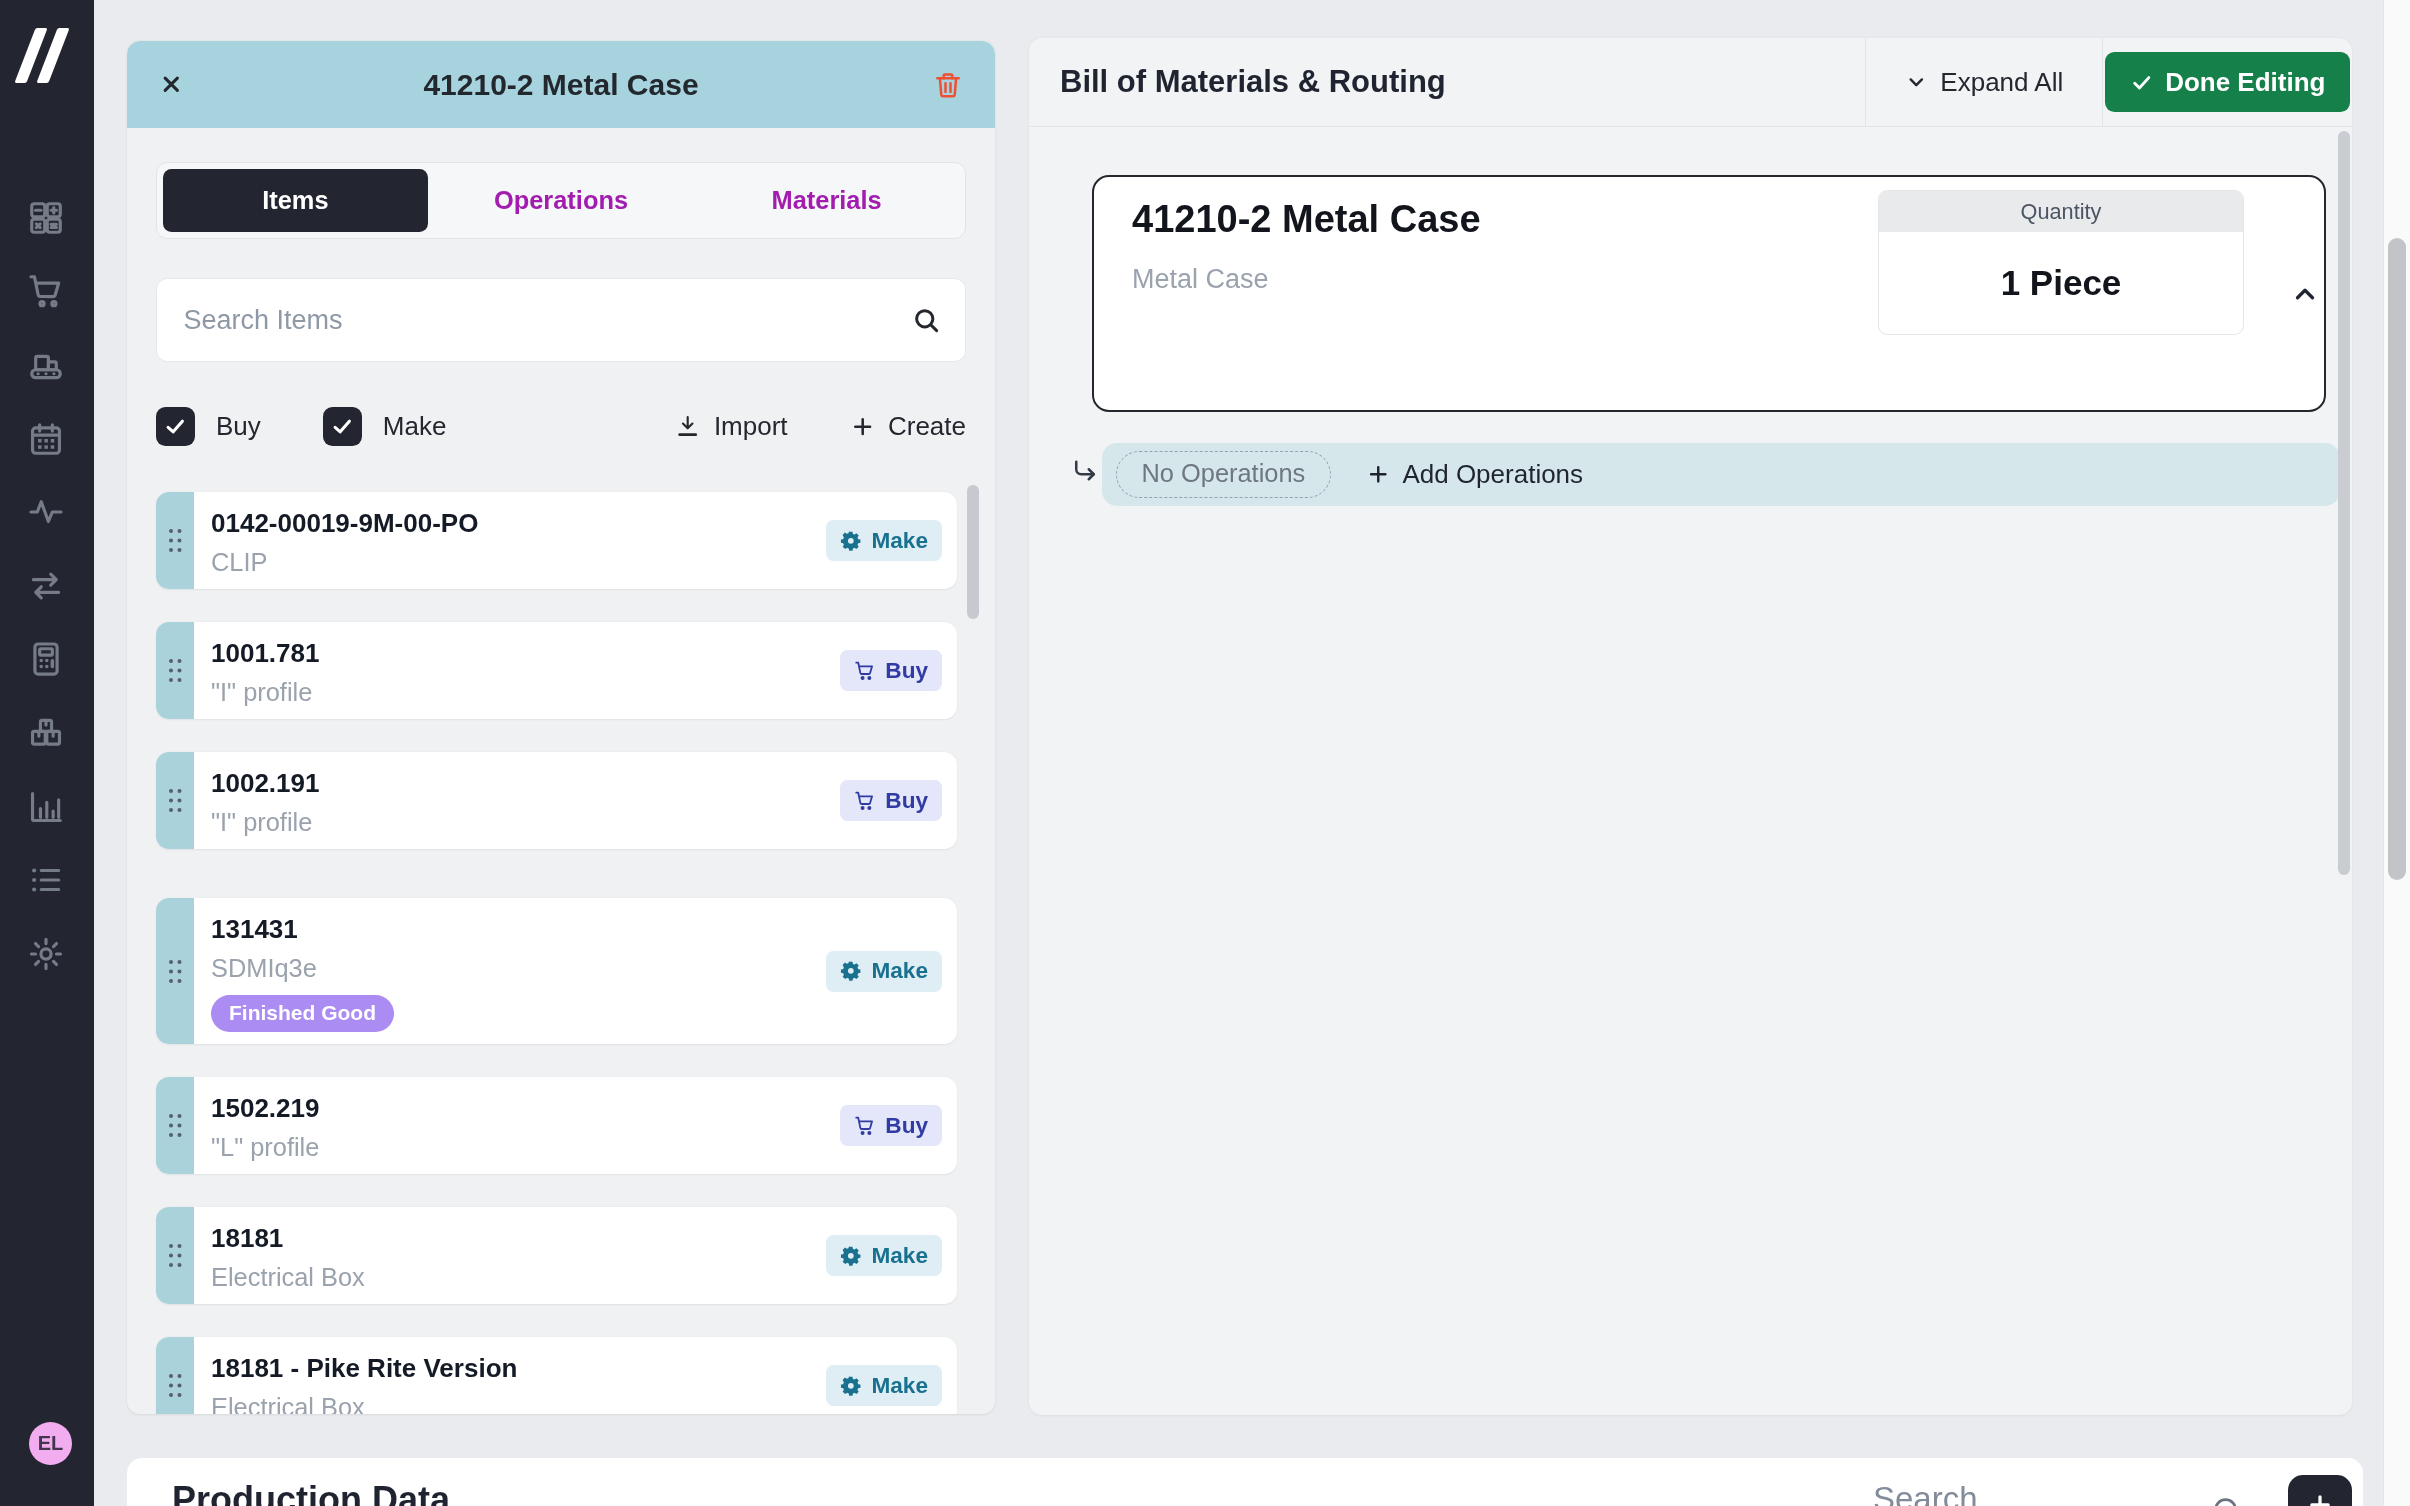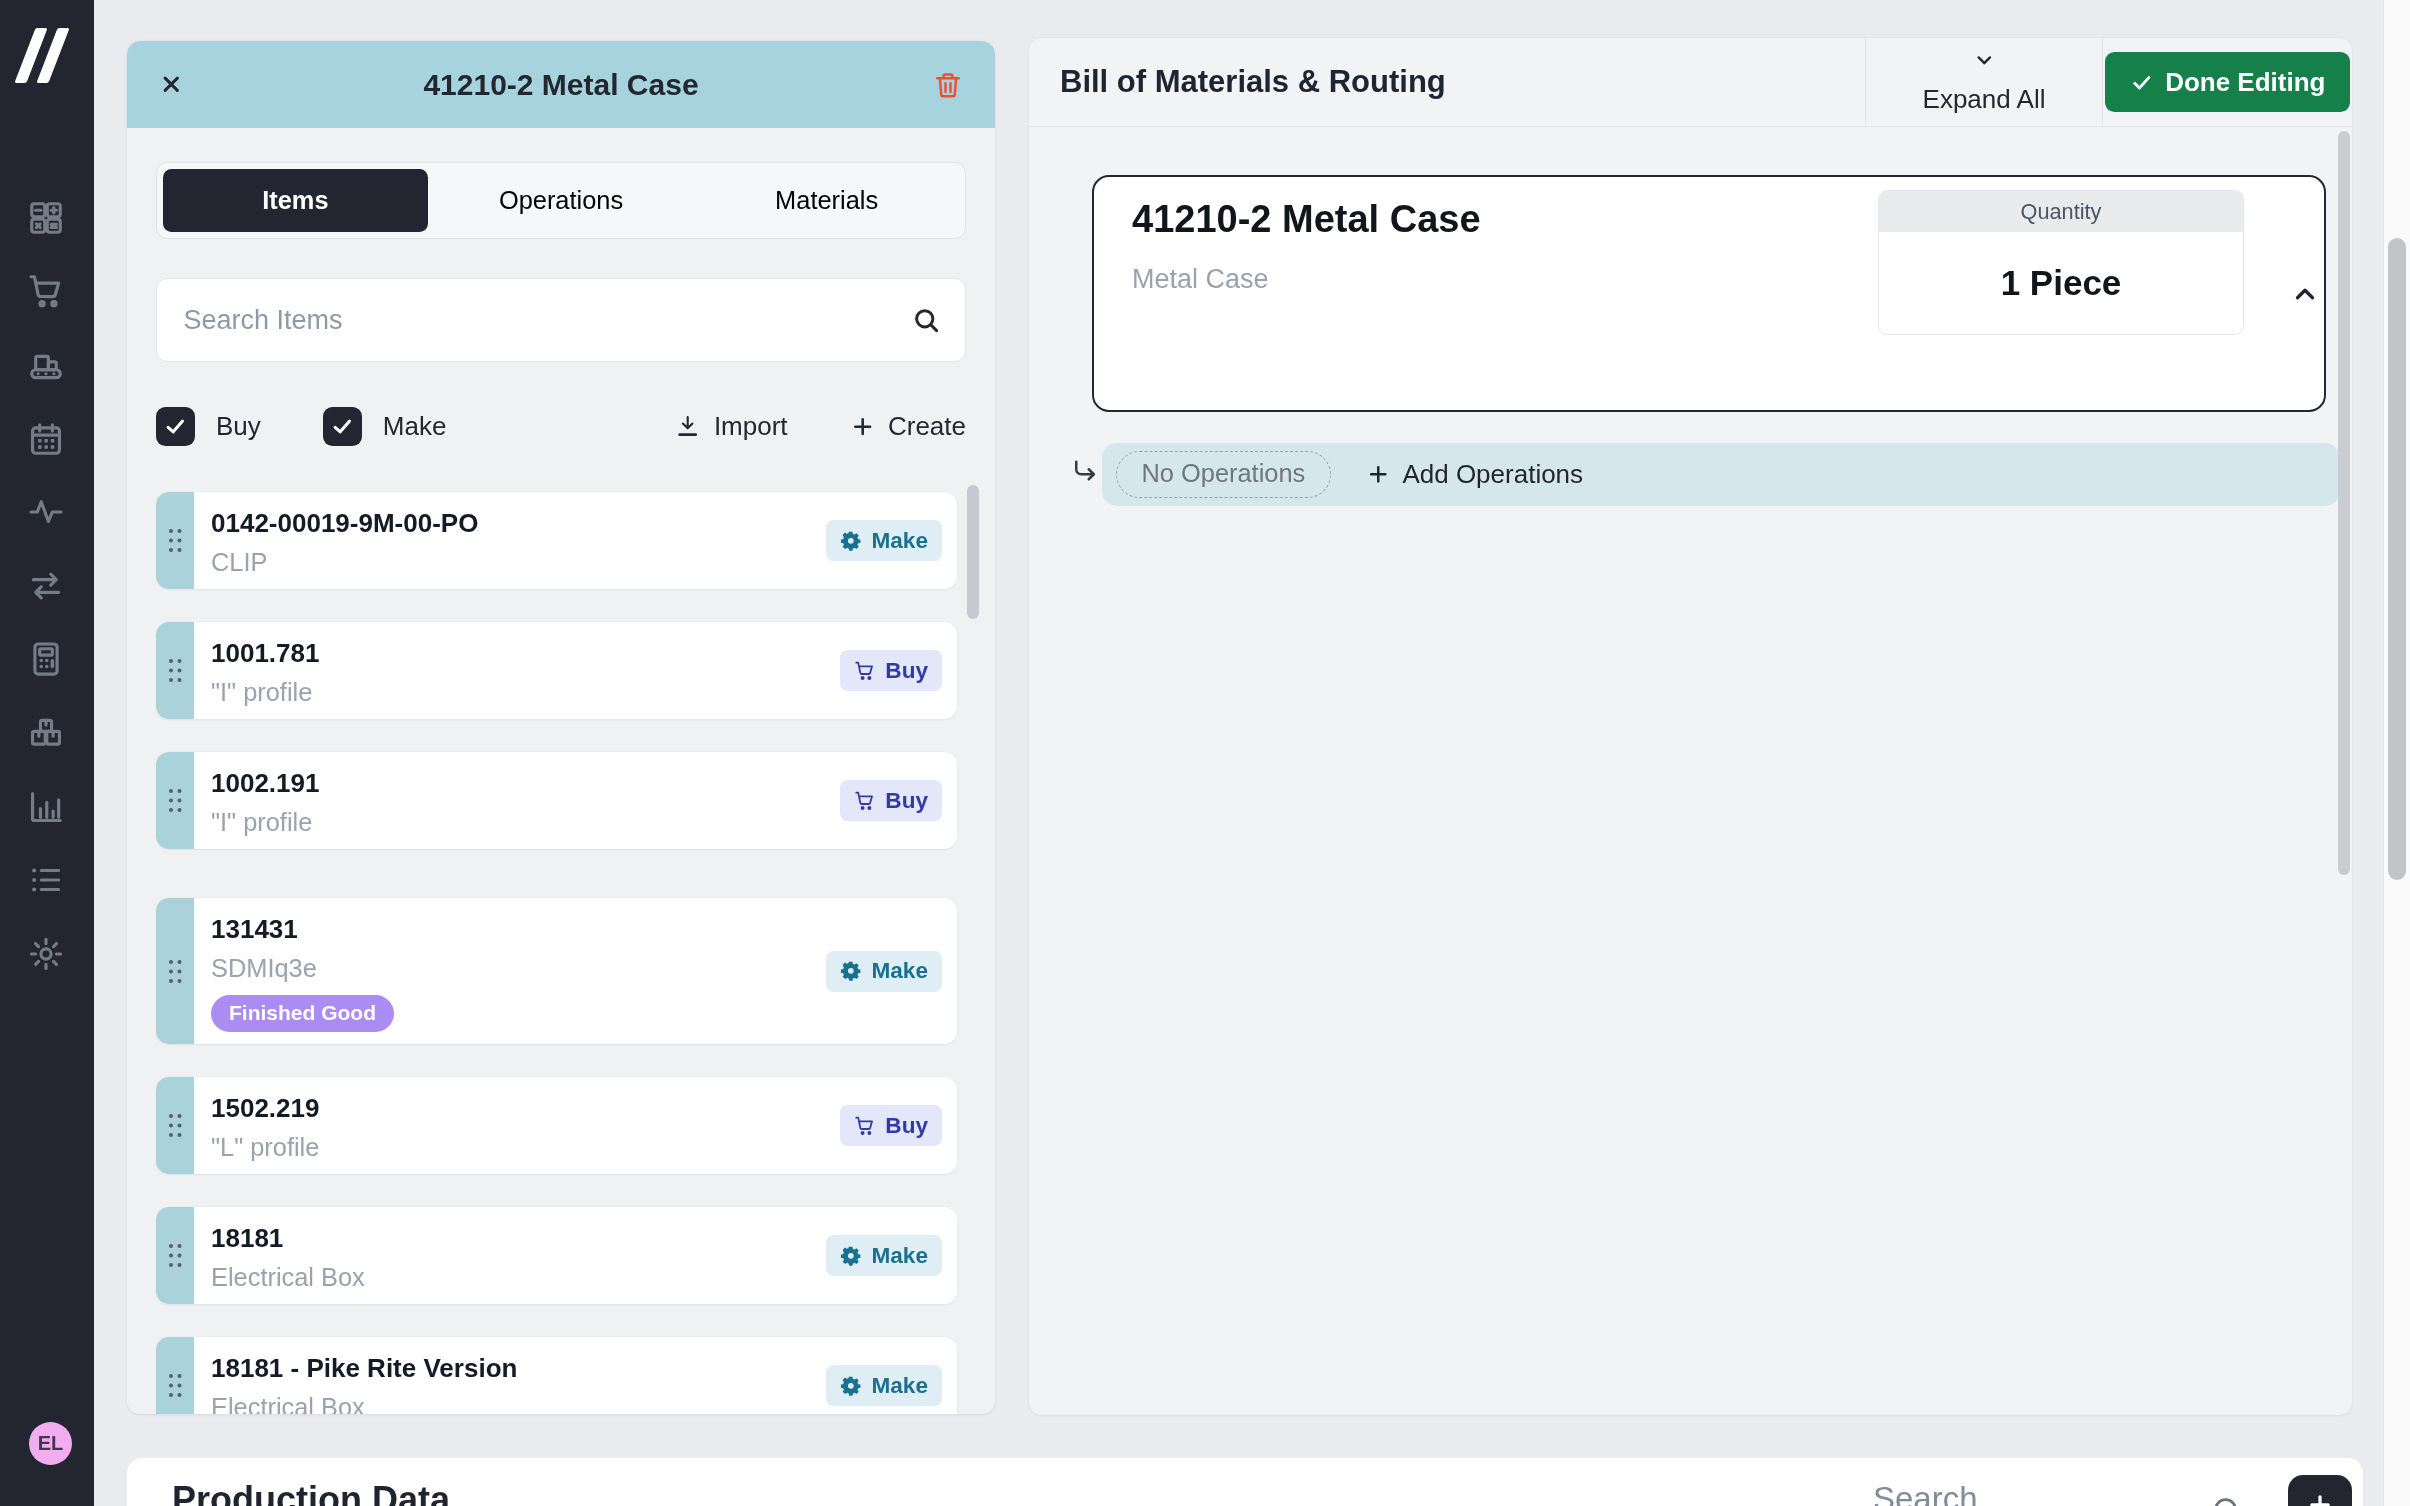--- a/index.html
+++ b/index.html
@@ -22,22 +22,22 @@
   .panel-header{position:absolute;top:0;left:0;right:0;height:87px;background:#a6d3dd;
     border-radius:13px 13px 0 0;display:flex;align-items:center;justify-content:space-between;padding:0 32px;}
   .panel-title{position:absolute;left:0;right:0;text-align:center;font-size:30px;font-weight:700;color:#23272e;margin:0;}
   .icon-btn{background:none;border:0;padding:0;cursor:pointer;z-index:1;}
   .icon-btn.close{width:24.5px;height:24.5px;color:#23272e;}
   .icon-btn.close svg{stroke-width:3;}
   .icon-btn.trash{width:30px;height:30px;color:#f04f33;}
 
   .tabs{position:absolute;left:29px;top:121px;width:810px;height:77px;background:#f6f7f8;
     border:1.9px solid #e2e3e6;border-radius:11.3px;padding:5.6px;display:flex;}
-  .tab{flex:1;border:0;background:transparent;border-radius:8.5px;font-size:25.4px;font-weight:400;
-    color:#000000;font-family:inherit;cursor:pointer;}
+  .tab{flex:1;border:0;background:transparent;border-radius:8.5px;font-size:25.4px;font-weight:700;
+    color:#a21caf;font-family:inherit;cursor:pointer;}
   .tab.active{background:#232530;color:#fff;font-weight:700;}
 
   .search-box{position:absolute;left:29px;top:237px;width:810px;height:84px;background:#fff;
     border:1.9px solid #e6e7e9;border-radius:11.3px;display:flex;align-items:center;padding:0 24.5px;}
   .search-box input{flex:1;border:0;outline:0;background:none;font-size:27px;font-family:inherit;color:#1f2937;}
   .search-box input::placeholder{color:#8f99a6;}
   .s-icon{width:30px;height:30px;color:#23272e;}
   .s-icon svg{stroke-width:2.4;}
 
   .filter-row{position:absolute;left:29px;top:362px;width:810px;height:47px;display:flex;align-items:center;}
@@ -80,21 +80,21 @@
   .right-panel{position:absolute;left:1029px;top:38px;width:1323px;height:1377px;
     background:#f2f3f5;border-radius:13px;box-shadow:0 0.9px 2.8px rgba(0,0,0,.06);}
   .bom-header{position:absolute;top:0;left:0;right:0;height:89px;border-bottom:1.9px solid #e3e4e7;
     display:flex;align-items:stretch;}
   .bom-title{flex:1;display:flex;align-items:center;padding-left:31px;font-size:31px;
     font-weight:700;color:#1f2430;margin:0;}
   .hbtn{display:flex;align-items:center;justify-content:center;gap:13px;border:0;
     border-left:1.9px solid #e3e4e7;background:none;font-size:26px;color:#23272e;
     font-family:inherit;cursor:pointer;}
   .hbtn.collapse{width:239px;}
-  .hbtn.expand{width:237px;flex-direction:column;}
+  .hbtn.expand{width:237px;}
   .hbtn .h-ic{width:22.6px;height:22.6px;}
   .hbtn .h-ic svg{stroke-width:2.6;}
   .done-cell{width:250px;border-left:1.9px solid #e3e4e7;display:flex;align-items:center;justify-content:center;}
   .done-btn{display:flex;align-items:center;gap:13px;background:#15804a;color:#fff;border:0;
     border-radius:9.4px;height:60px;padding:0 24.5px;font-size:26px;font-weight:600;
     font-family:inherit;cursor:pointer;}
   .done-btn .h-ic{width:22.6px;height:22.6px;}
   .done-btn .h-ic svg{stroke-width:3;}
 
   .root-card{position:absolute;left:63px;top:137px;width:1234px;height:237px;background:#fff;

